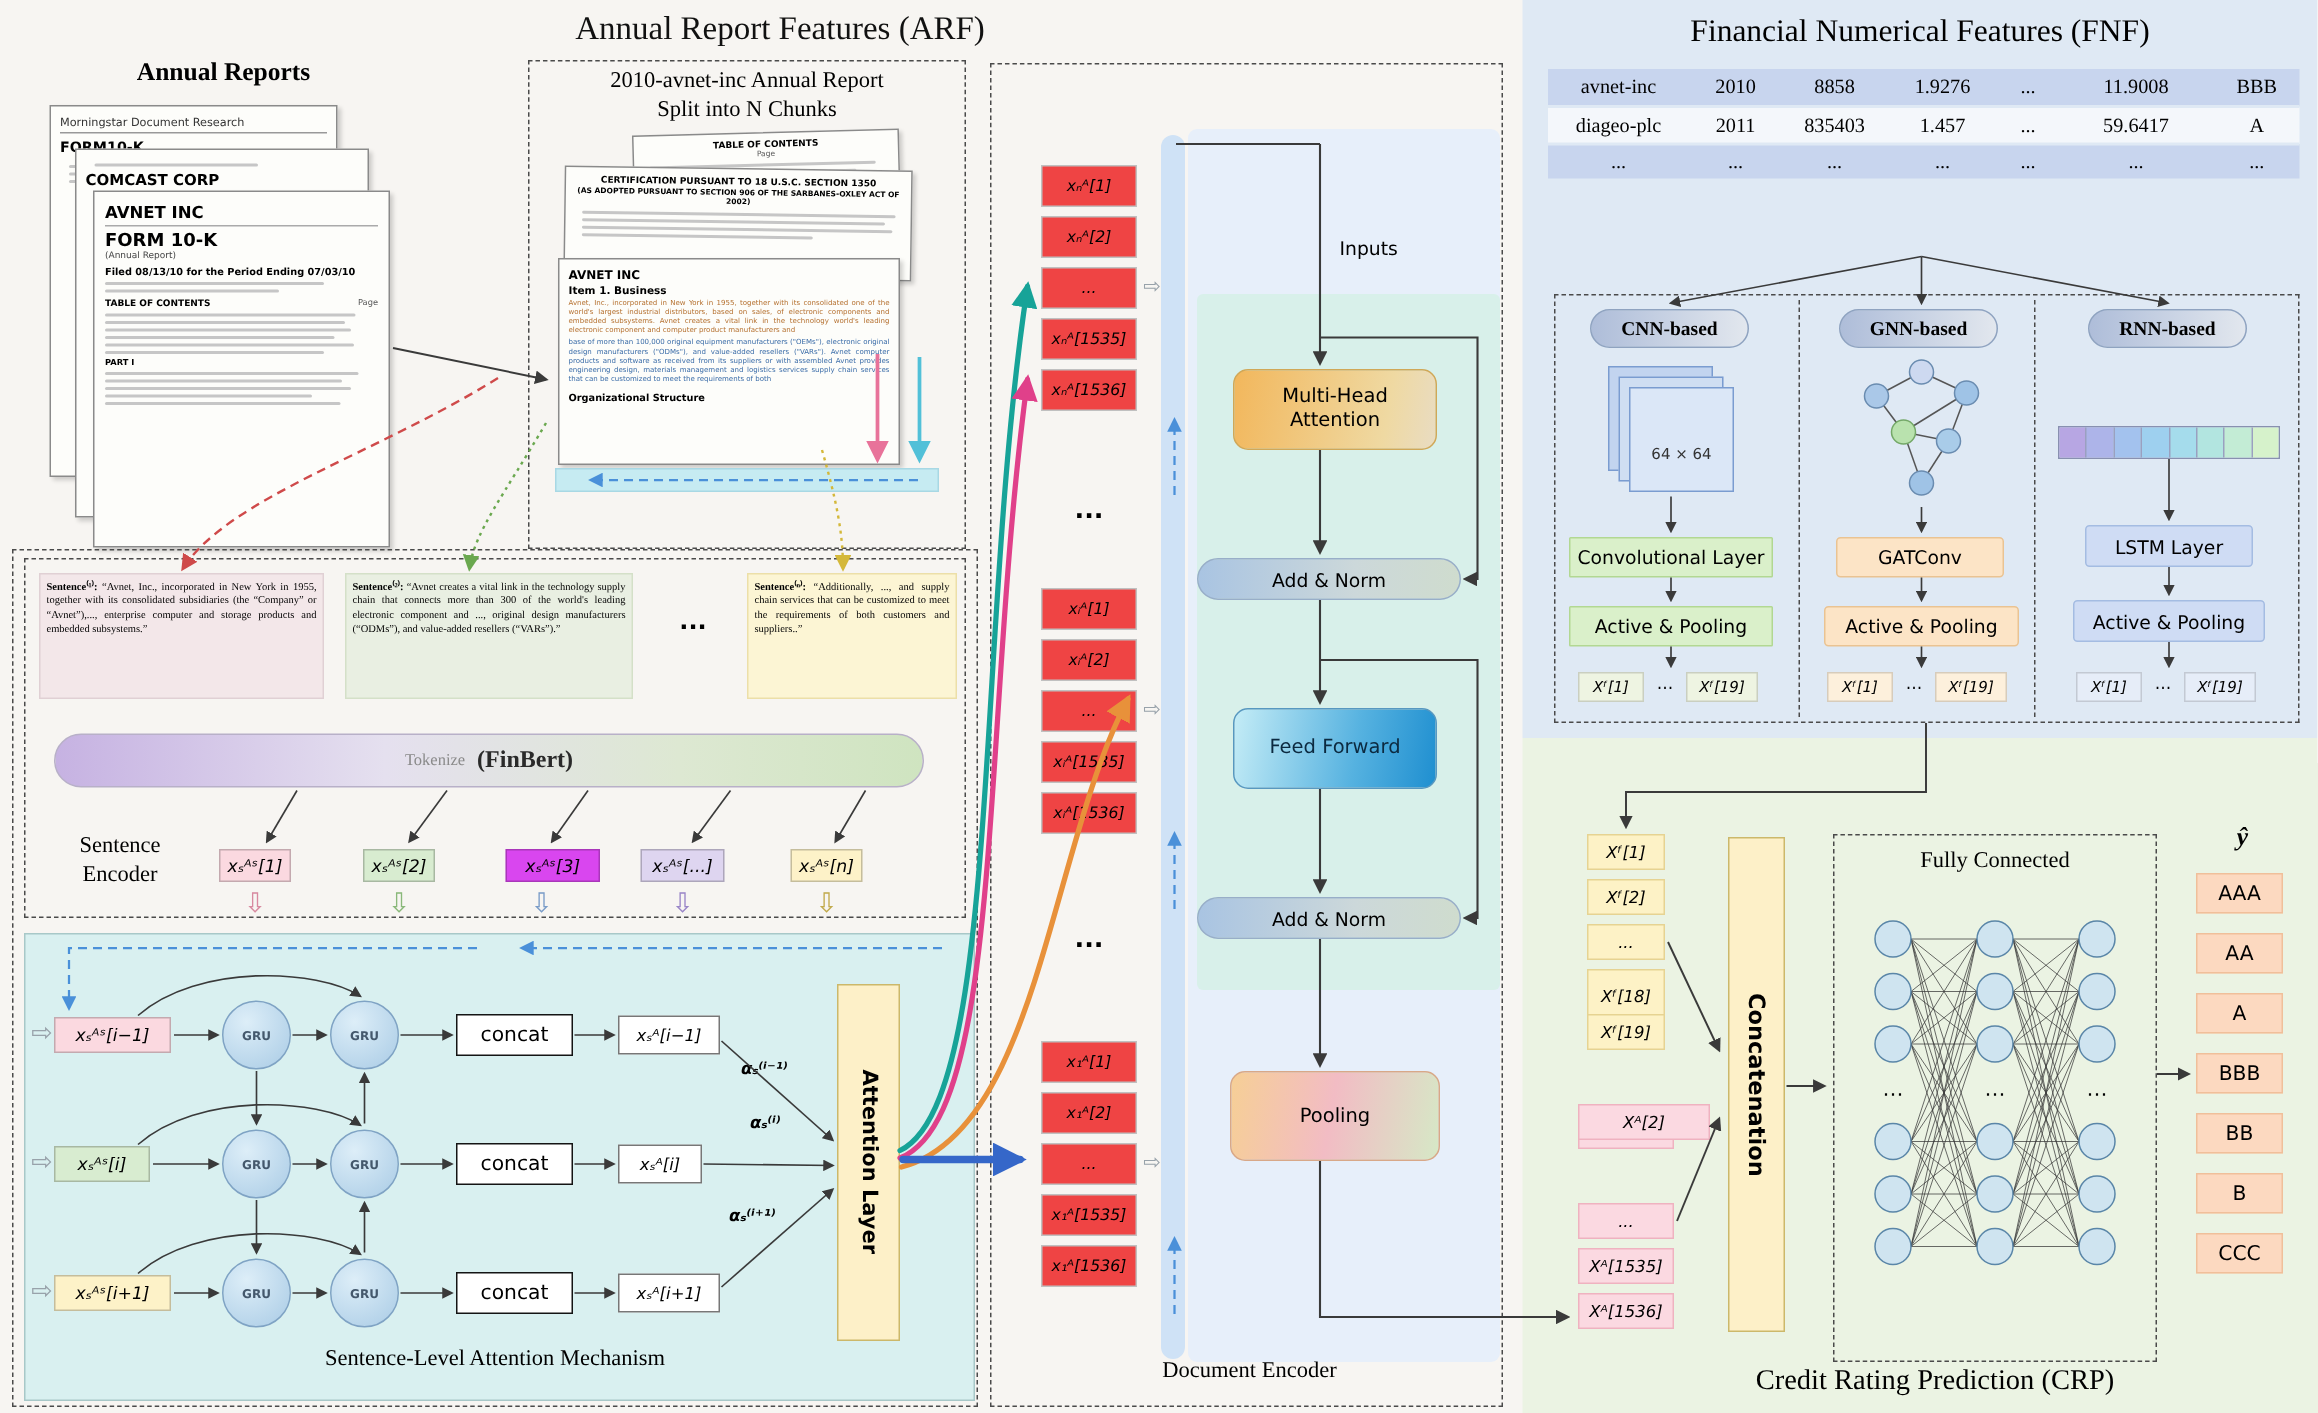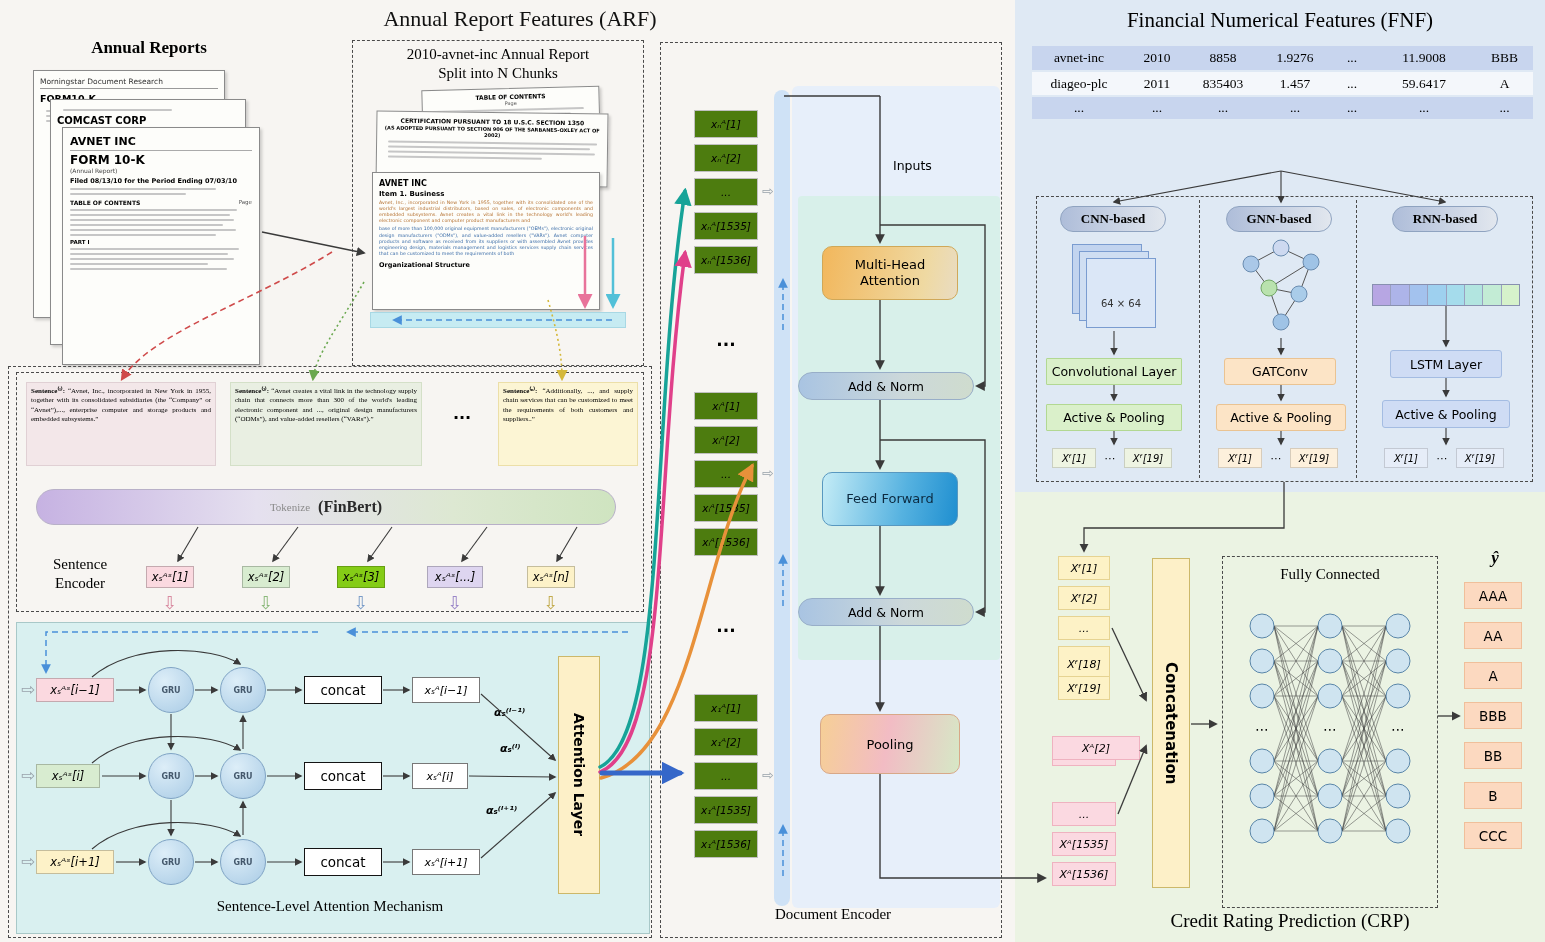--- a/index.html
+++ b/index.html
@@ -5,21 +5,21 @@
   *{margin:0;padding:0;box-sizing:border-box}
   body{font-family:"DejaVu Sans",sans-serif;background:#fff}
   #canvas{position:relative;width:1545px;height:942px;background:#f7f5f2;overflow:hidden}
   .a{position:absolute}
   .ser{font-family:"Liberation Serif",serif}
   .c{display:flex;align-items:center;justify-content:center;text-align:center}
   .dash{border:1.6px dashed #4a4a4a}
   .page{background:#fdfdfa;border:1px solid #8a8a8a;box-shadow:2px 2px 3px rgba(0,0,0,.18)}
   .skel{height:2px;background:#c6c6c6;margin:3px 6px;border-radius:1px}
   .math{font-family:"DejaVu Sans",sans-serif;font-style:italic}
-  .tok{background:#4d7c0f;border:1px solid #c0c0c0;font-size:10.5px}
+  .tok{background:#ef4444;border:1px solid #c0c0c0;font-size:10.5px}
   .encout{font-size:11.5px;border:1px solid rgba(0,0,0,.22)}
   .gru{border-radius:50%;background:radial-gradient(circle at 35% 30%,#ddeef8,#a9cbe5);border:1px solid #7fa3c4;font-size:8px;font-weight:bold;color:#44586c;font-style:normal}
   .concat{background:#fff;border:1.5px solid #141414;font-size:13.5px}
   .outlbl{background:#fff;border:1px solid #777;font-size:11px}
   .vert{writing-mode:vertical-rl;text-orientation:mixed}
   .pill{background:linear-gradient(90deg,#aebdd9,#e2e7ee);border:1px solid #8fa3c0;border-radius:13px;font-weight:bold;font-size:13px;font-family:"Liberation Serif",serif}
   .gboxG{background:#daf0ca;border:1px solid #b2d892;border-radius:1px;font-size:12.5px}
   .gboxO{background:#fce4c6;border:1px solid #eac392;border-radius:3px;font-size:12.5px}
   .gboxB{background:#cfdcf4;border:1px solid #a4bce2;border-radius:3px;font-size:12.5px}
   .xfS{font-size:10px;border:1px solid rgba(0,0,0,.15)}
@@ -140,21 +140,21 @@
   <div class="a c" style="left:36px;top:489px;width:580px;height:36px;border-radius:18px;background:linear-gradient(90deg,#c6b2e2,#e5e0ef 38%,#dde8d2 72%,#cfe4c0);border:1px solid #b8b0c8">
     <span style="font-size:11px;color:#8a8a8a;font-family:'Liberation Serif',serif">Tokenize</span>
     <span style="width:8px"></span>
     <span style="font-size:16px;font-weight:bold;color:#2a2a2a;font-family:'Liberation Serif',serif">(FinBert)</span>
   </div>
 
   <div class="a ser c" style="left:28px;top:552px;width:104px;height:44px;font-size:15px;line-height:1.3">Sentence Encoder</div>
 
   <div class="a c math encout" style="left:146px;top:566px;width:48px;height:22px;background:#fbd9e0">xₛᴬˢ[1]</div>
   <div class="a c math encout" style="left:242px;top:566px;width:48px;height:22px;background:#d8ecd0">xₛᴬˢ[2]</div>
-  <div class="a c math encout" style="left:337px;top:566px;width:48px;height:22px;background:#84cc16">xₛᴬˢ[3]</div>
+  <div class="a c math encout" style="left:337px;top:566px;width:63px;height:22px;background:#d946ef">xₛᴬˢ[3]</div>
   <div class="a c math encout" style="left:427px;top:566px;width:56px;height:22px;background:#ded5f0">xₛᴬˢ[...]</div>
   <div class="a c math encout" style="left:527px;top:566px;width:48px;height:22px;background:#fdf2c8">xₛᴬˢ[n]</div>
 
   <div class="a c" style="left:160px;top:592px;width:20px;font-size:18px;color:#d88aa0">⇩</div>
   <div class="a c" style="left:256px;top:592px;width:20px;font-size:18px;color:#8ab87a">⇩</div>
   <div class="a c" style="left:351px;top:592px;width:20px;font-size:18px;color:#7a9cc8">⇩</div>
   <div class="a c" style="left:445px;top:592px;width:20px;font-size:18px;color:#9a86c8">⇩</div>
   <div class="a c" style="left:541px;top:592px;width:20px;font-size:18px;color:#c2ab4e">⇩</div>
 
   <div class="a" style="left:16px;top:622px;width:634px;height:312px;background:#d9f0f0;border:1px solid #a8c8c8"></div>

